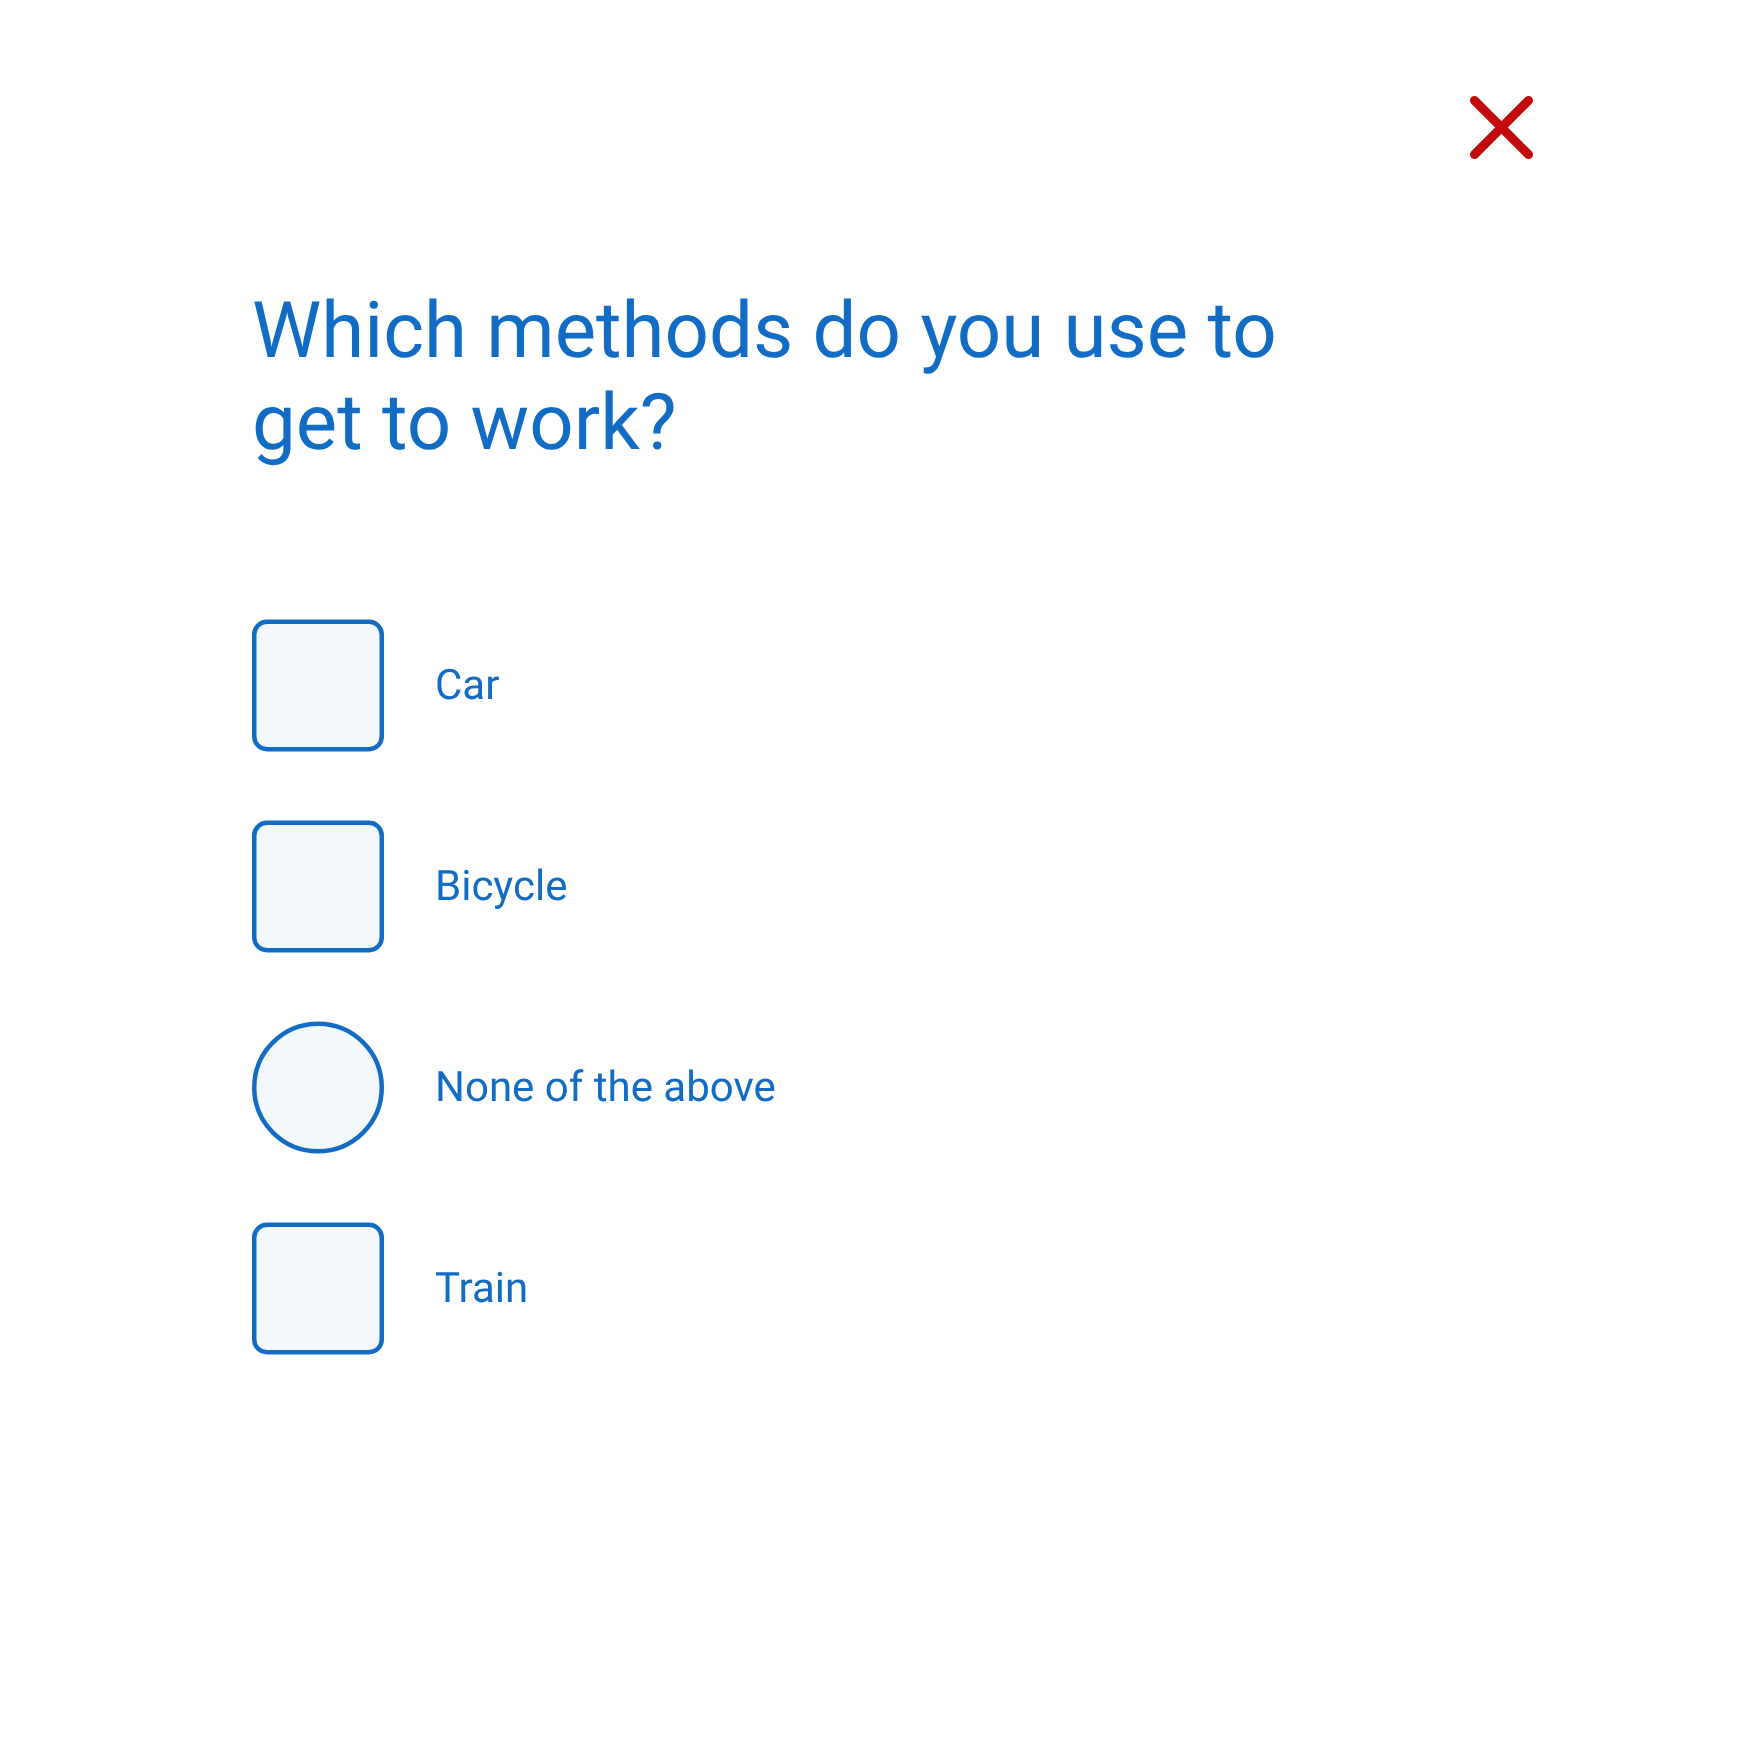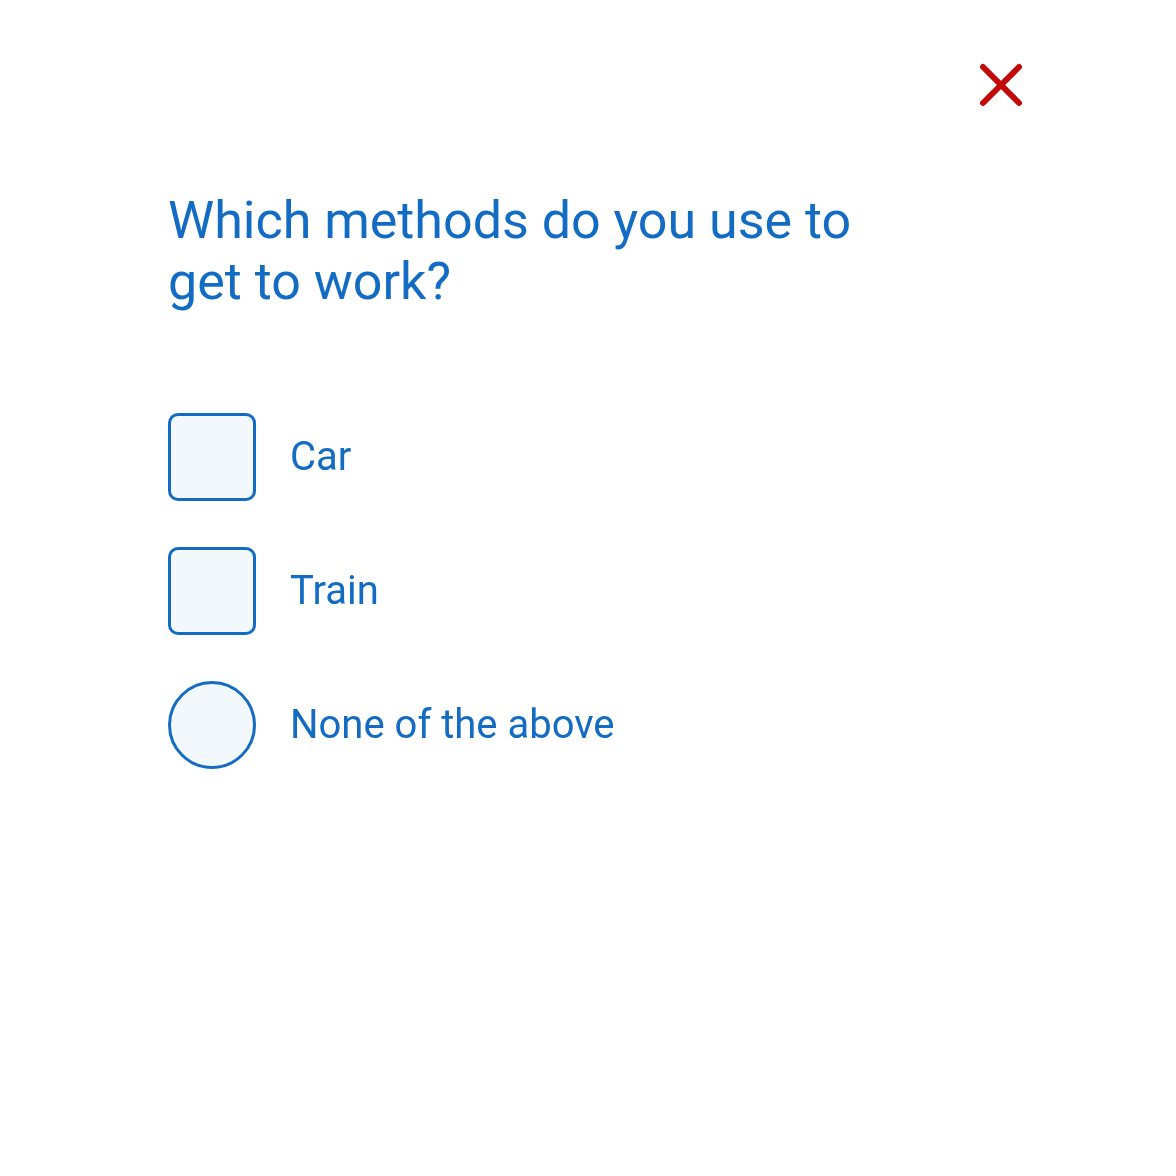--- a/index.html
+++ b/index.html
@@ -64,21 +64,21 @@
     .radio {
       width: 88px;
       height: 88px;
       border: 3px solid #126cc4;
       border-radius: 50%;
       background: #f3f8fc;
       flex-shrink: 0;
     }
     .option-label {
       color: #126cc4;
-      font-size: 40px;
+      font-size: 28px;
       font-weight: 400;
     }
   </style>
 </head>
 <body>
 
 <div class="close-btn">
   <span>
     <svg viewBox="0 0 48 48" xmlns="http://www.w3.org/2000/svg">
       <line x1="6" y1="6" x2="42" y2="42" stroke="#c20a0a" stroke-width="6" stroke-linecap="round"></line>
@@ -90,25 +90,29 @@
 <div class="content">
   <h1 class="question">Which methods do you use to get to work?</h1>
 
   <div class="options">
 
     <div class="option-row">
       <div class="checkbox"></div>
       <span class="option-label">Car</span>
     </div>
 
-
     <div class="option-row">
       <div class="checkbox"></div>
-      <span class="option-label">Train</span>
+      <span class="option-label">Bicycle</span>
     </div>
 
     <div class="option-row">
       <div class="radio"></div>
       <span class="option-label">None of the above</span>
     </div>
 
+    <div class="option-row">
+      <div class="checkbox"></div>
+      <span class="option-label">Train</span>
+    </div>
+
   </div>
 </div>
 
 </body></html>

